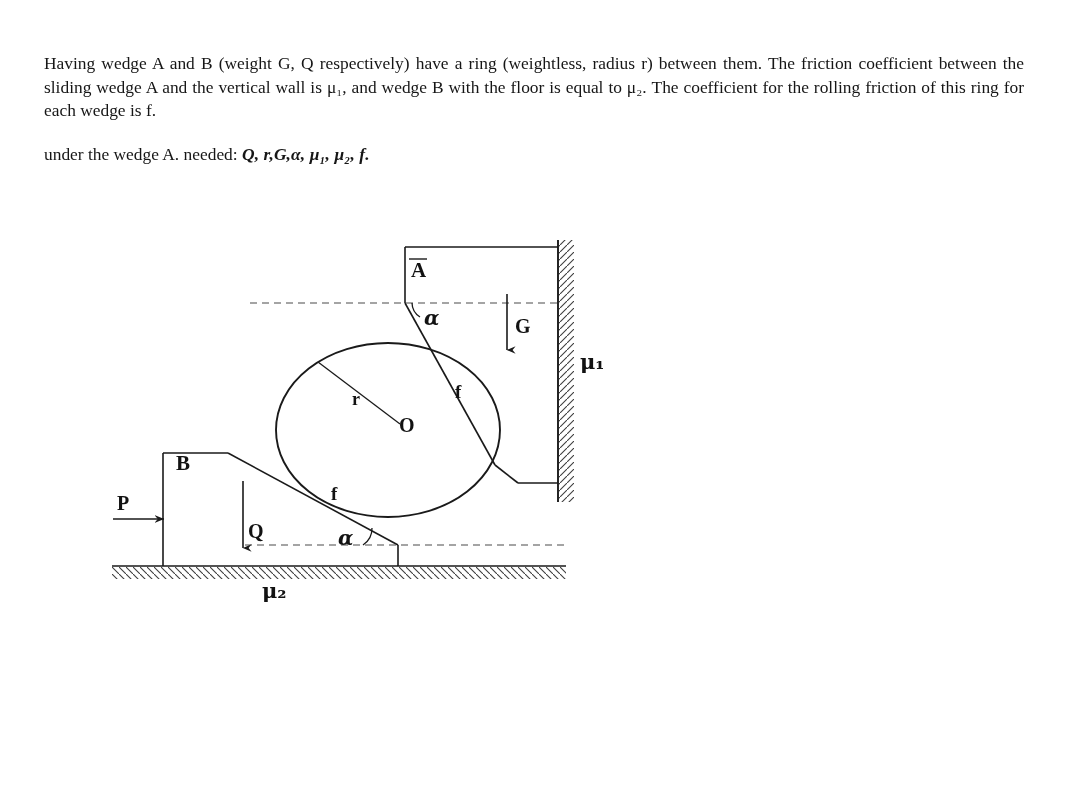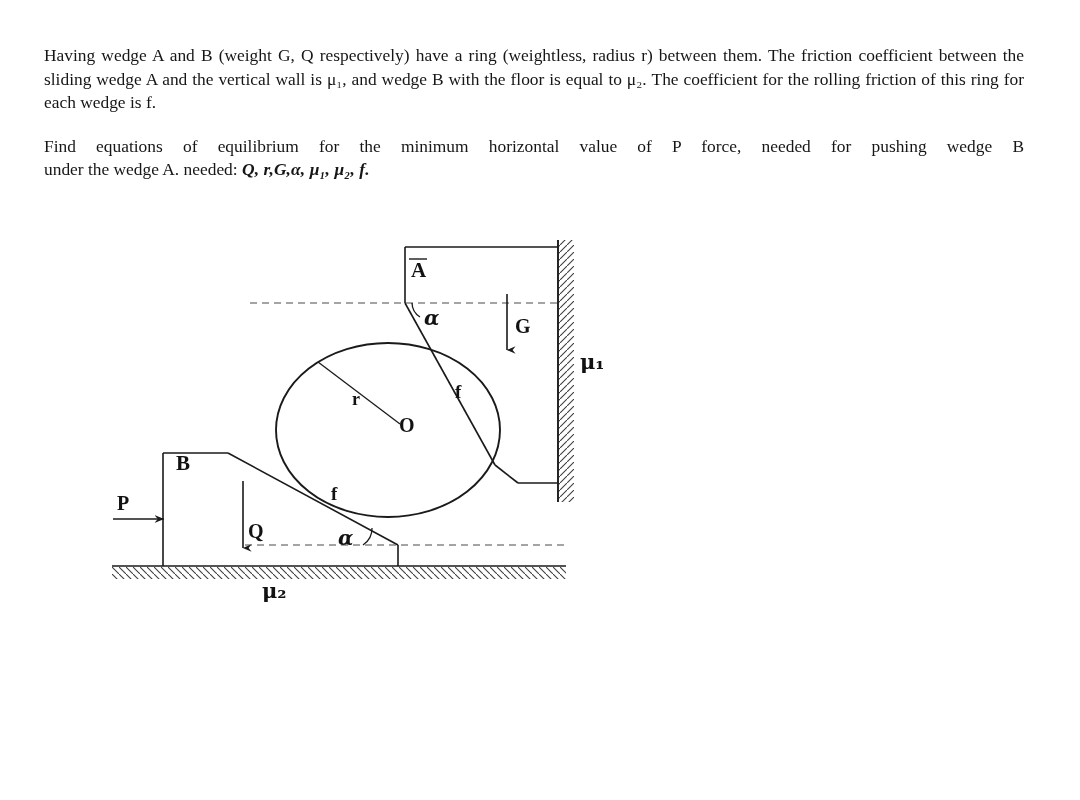--- a/index.html
+++ b/index.html
@@ -19,21 +19,21 @@
   .page {
     position: absolute;
     inset: 0;
     background: #ffffff;
   }
 
   
   .problem-text {
     position: absolute;
     left: 44px;
-    top: 44px;
+    top: 52px;
     width: 980px;
   }
   .para {
     font-size: 17.4px;
     line-height: 23.5px;
     text-align: justify;
     text-justify: inter-word;
     margin: 0;
     color: #161616;
   }
@@ -81,21 +81,20 @@
 
 <div class="page">
 
   <div class="problem-text">
 
     <p class="para">
       <span>Having wedge A and B  (weight G, Q respectively) have a ring (weightless, radius r) between them. The friction coefficient between the sliding wedge A and the vertical wall is μ₁, and wedge B with the floor is equal to μ₂.  The   coefficient   for   the   rolling   friction   of   this   ring   for   each   wedge   is   f.</span>
     </p>
 
     <p class="para para-2">
-      <span class="line-1">Find  equations of equilibrium for the minimum horizontal value of P force, needed for pushing wedge B</span>
       <span>under the wedge A. needed:</span>
       <span class="given">Q, r,G,α, μ₁, μ₂, f.</span>
     </p>
 
   </div>
 
   <div class="figure">
     <svg width="1080" height="400" viewBox="0 225 1080 400" xmlns="http://www.w3.org/2000/svg">
 
       <defs>

